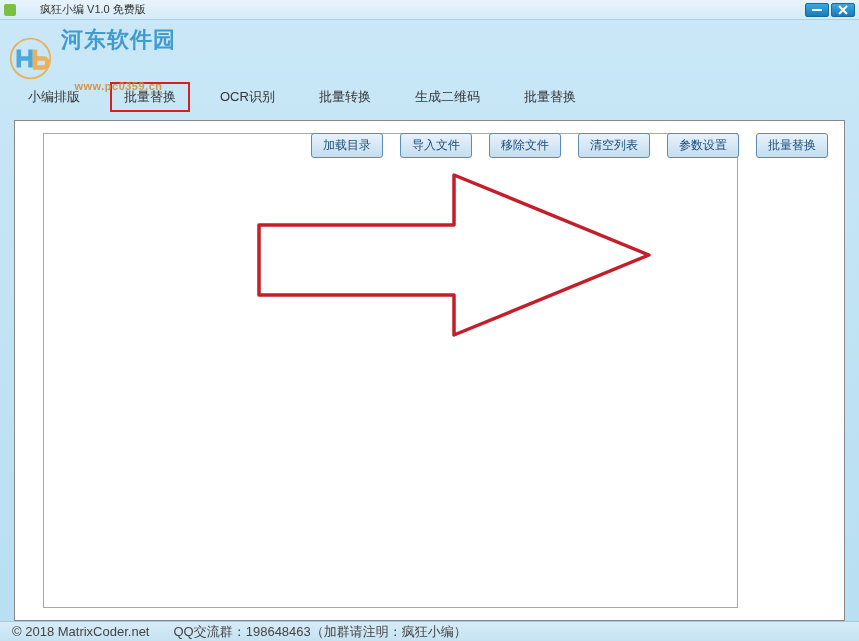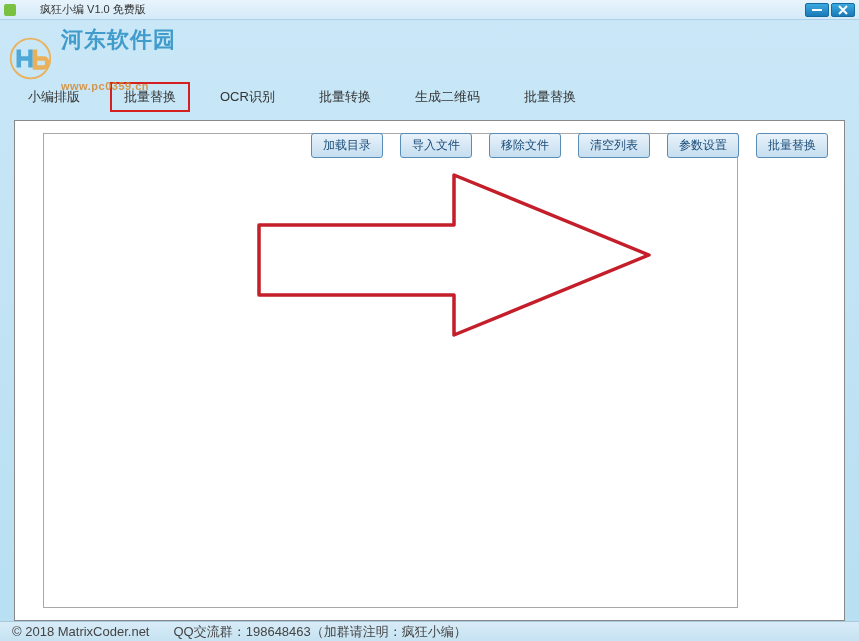--- a/index.html
+++ b/index.html
@@ -45,21 +45,21 @@
       align-items: center;
       gap: 8px;
       z-index: 10;
       opacity: 0.85;
     }
     .watermark-logo {
       width: 45px; height: 45px;
       position: relative;
     }
     .watermark-logo svg { width: 100%; height: 100%; }
-    .watermark-text { display: flex; flex-direction: column; }
+    .watermark-text { display: flex; flex-direction: column; text-align: center; }
     .watermark-title { font-size: 22px; font-weight: bold; color: #2a8fc4; letter-spacing: 1px; }
     .watermark-url { font-size: 11px; color: #d68a2e; font-weight: bold; letter-spacing: 0.5px; margin-top: 25px; }
     
     .tab-bar {
       position: absolute;
       top: 62px; left: 14px;
       display: flex;
       gap: 16px;
     }
     .tab {

